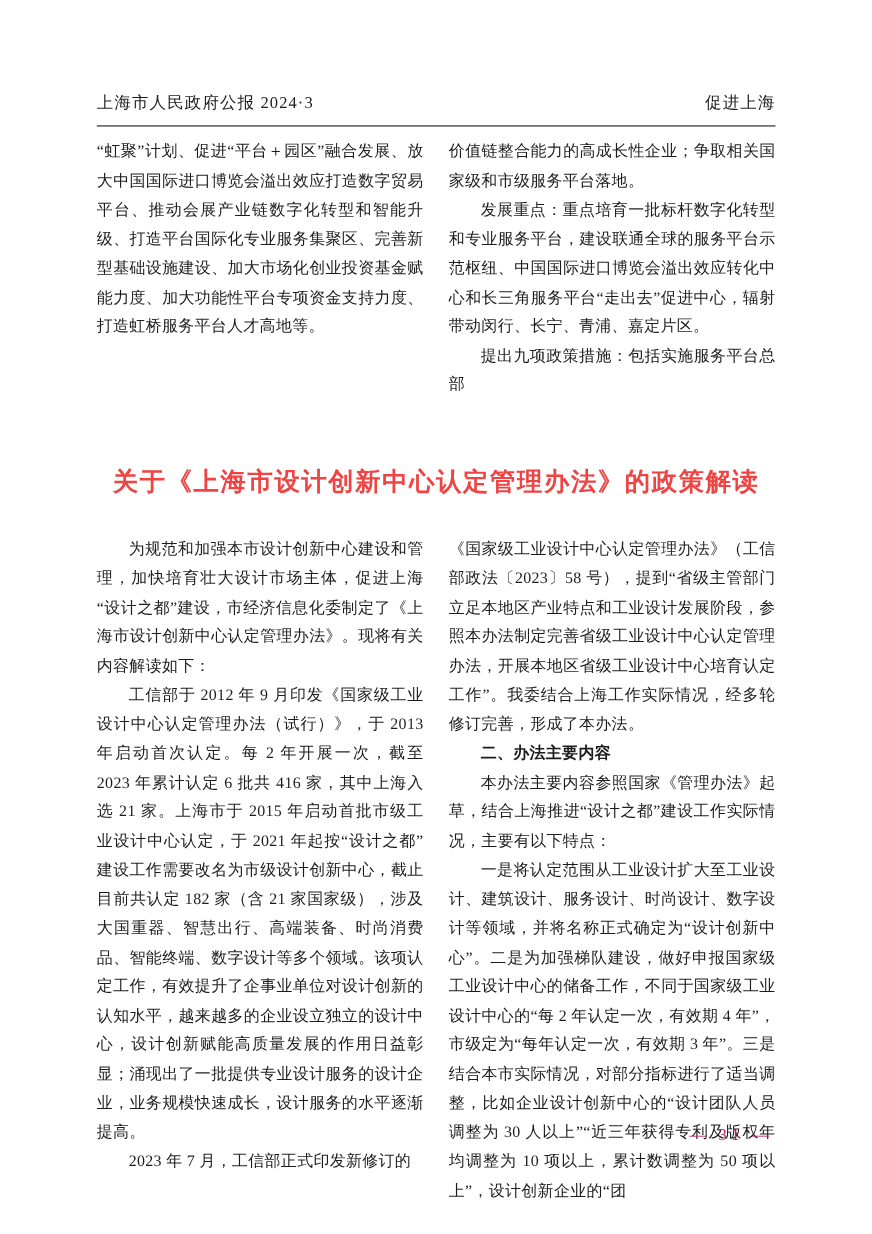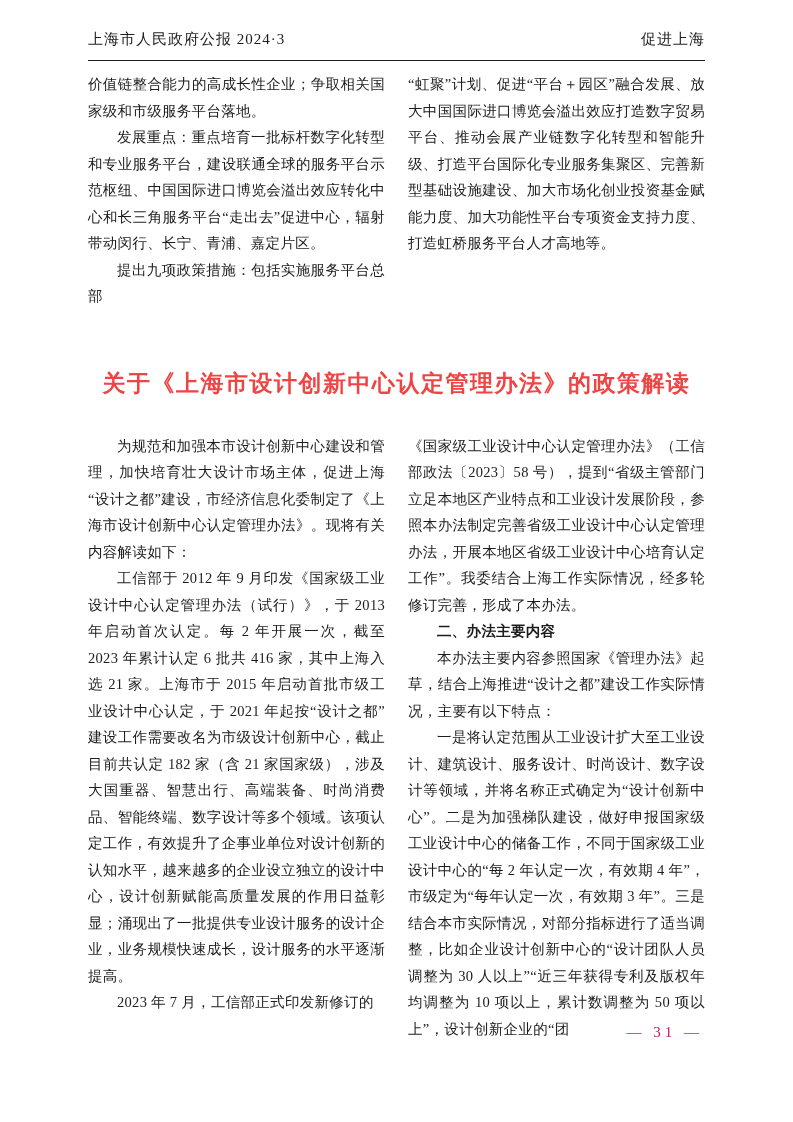--- a/index.html
+++ b/index.html
@@ -3,21 +3,21 @@
 <meta charset="utf-8">
 <style>
   * { margin: 0; padding: 0; box-sizing: border-box; }
   html, body { background: #e8e8e8; }
   .page {
     position: relative;
     width: 793px;
     height: 1122px;
     margin: 0 auto;
     background: #ffffff;
-    padding: 30px 88px 0 88px;
+    padding: 84px 88px 0 88px;
     font-family: "Liberation Serif", "DejaVu Serif", serif;
     color: #1c1c1c;
     overflow: hidden;
   }
   .page-header {
     display: flex;
     justify-content: space-between;
     align-items: baseline;
     font-size: 15px;
     letter-spacing: 1px;
@@ -68,26 +68,26 @@
 
 <div class="page">
 
   <div class="page-header">
     <span>上海市人民政府公报 2024·3</span>
     <span>促进上海</span>
   </div>
 
   <div class="columns top-section body-text">
     <div class="col">
+      <p>“虹聚”计划、促进“平台＋园区”融合发展、放大中国国际进口博览会溢出效应打造数字贸易平台、推动会展产业链数字化转型和智能升级、打造平台国际化专业服务集聚区、完善新型基础设施建设、加大市场化创业投资基金赋能力度、加大功能性平台专项资金支持力度、打造虹桥服务平台人才高地等。</p>
+    </div>
+    <div class="col">
       <p>价值链整合能力的高成长性企业；争取相关国家级和市级服务平台落地。</p>
       <p class="indent">发展重点：重点培育一批标杆数字化转型和专业服务平台，建设联通全球的服务平台示范枢纽、中国国际进口博览会溢出效应转化中心和长三角服务平台“走出去”促进中心，辐射带动闵行、长宁、青浦、嘉定片区。</p>
       <p class="indent">提出九项政策措施：包括实施服务平台总部</p>
-    </div>
-    <div class="col">
-      <p>“虹聚”计划、促进“平台＋园区”融合发展、放大中国国际进口博览会溢出效应打造数字贸易平台、推动会展产业链数字化转型和智能升级、打造平台国际化专业服务集聚区、完善新型基础设施建设、加大市场化创业投资基金赋能力度、加大功能性平台专项资金支持力度、打造虹桥服务平台人才高地等。</p>
     </div>
   </div>
 
   <h1 class="article-title">关于《上海市设计创新中心认定管理办法》的政策解读</h1>
 
   <div class="columns article-body body-text">
     <div class="col">
       <p class="indent">为规范和加强本市设计创新中心建设和管理，加快培育壮大设计市场主体，促进上海“设计之都”建设，市经济信息化委制定了《上海市设计创新中心认定管理办法》。现将有关内容解读如下：</p>
       <p class="indent">工信部于 2012 年 9 月印发《国家级工业设计中心认定管理办法（试行）》，于 2013 年启动首次认定。每 2 年开展一次，截至 2023 年累计认定 6 批共 416 家，其中上海入选 21 家。上海市于 2015 年启动首批市级工业设计中心认定，于 2021 年起按“设计之都”建设工作需要改名为市级设计创新中心，截止目前共认定 182 家（含 21 家国家级），涉及大国重器、智慧出行、高端装备、时尚消费品、智能终端、数字设计等多个领域。该项认定工作，有效提升了企事业单位对设计创新的认知水平，越来越多的企业设立独立的设计中心，设计创新赋能高质量发展的作用日益彰显；涌现出了一批提供专业设计服务的设计企业，业务规模快速成长，设计服务的水平逐渐提高。</p>
       <p class="indent">2023 年 7 月，工信部正式印发新修订的</p>

